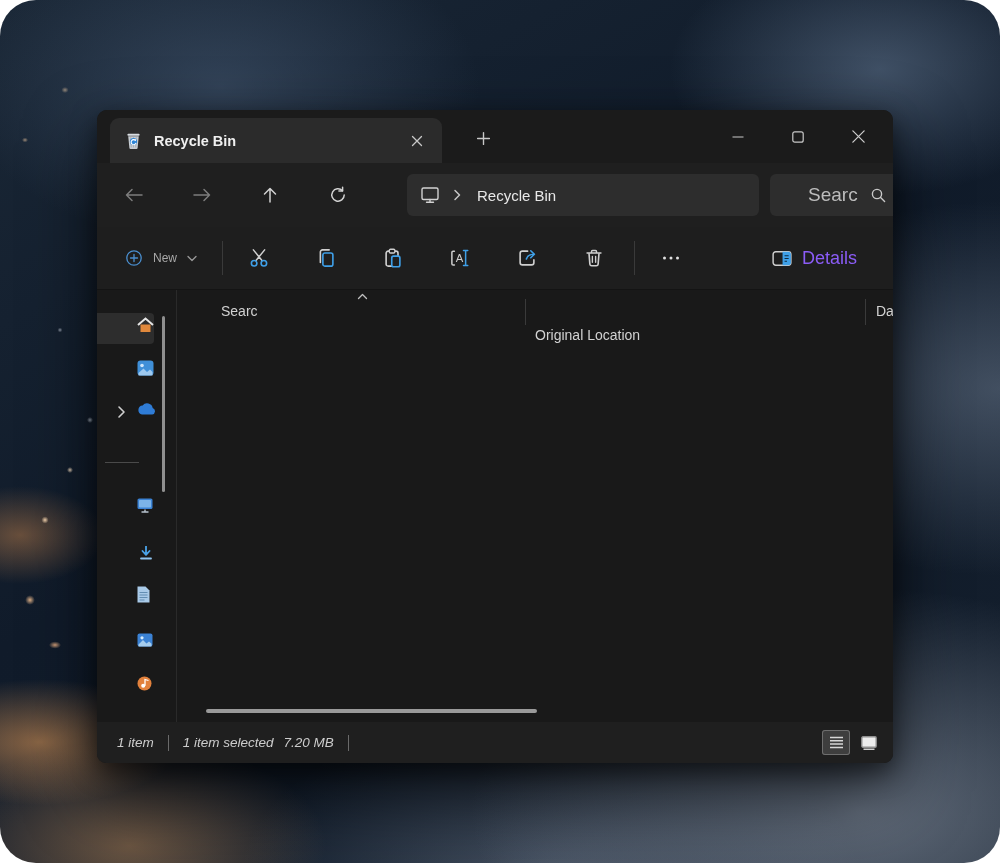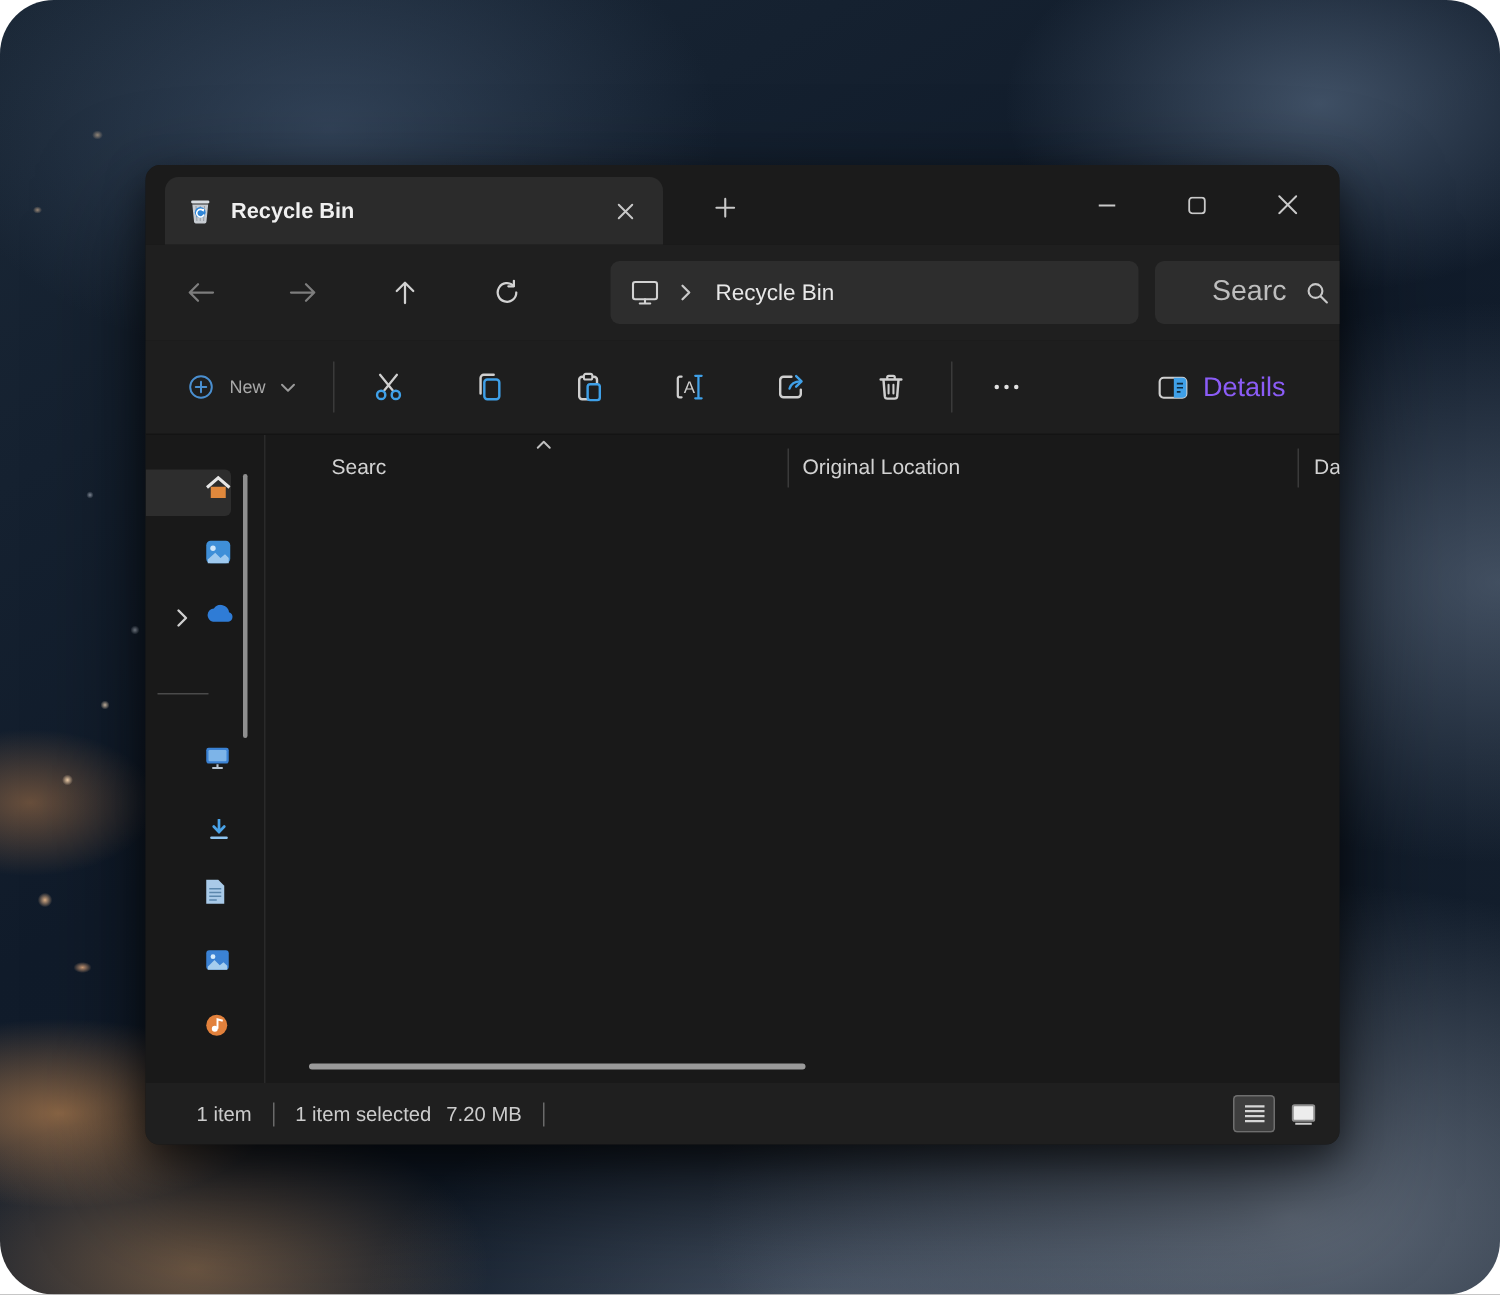--- a/index.html
+++ b/index.html
@@ -96,21 +96,21 @@
   }
   .filerow span { position:absolute; top:6px; white-space:nowrap; font-size:14px; color:#e6e6e6; }
   .cell-name { left:39px; max-width:290px; overflow:hidden; }
   .cell-loc { left:339px; }
   .cell-date { left:679px; }
   .file-icon { position:absolute; left:12px; top:5px; }
 
   .hscroll { position:absolute; left:29px; top:419px; width:331px; height:4px; background:#9a9a9a; border-radius:2px; }
 
   
-  .statusbar { height:41px; background:#1f1f1f; display:flex; align-items:center; padding-left:34px; font-size:13.5px; color:#cccccc; flex-shrink:0; position:relative; }
+  .statusbar { height:41px; background:#1f1f1f; display:flex; align-items:center; padding-left:20px; font-size:13.5px; color:#cccccc; flex-shrink:0; position:relative;font-style:italic; }
   .sb-sep { width:1px; height:16px; background:#6a6a6a; margin:0 14px; }
   .status-size { margin-left:10px; }
   .view-btns { position:absolute; right:10px; top:8px; display:flex; gap:5px; }
   .view-btn { width:28px; height:25px; display:flex; align-items:center; justify-content:center; border-radius:3px; }
   .view-btn.active { background:#3e3e3e; box-shadow:0 0 0 1px #6e6e6e inset; }
 
   svg { display:block; }
 </style>
 </head>
 <body>
@@ -352,21 +352,21 @@
 
       <div class="content">
         <div class="headers">
           <span class="sort-caret">
             <svg width="11" height="7" viewBox="0 0 11 7">
                 <path d="M1.5 5.5 L5.5 1.5 L9.5 5.5" stroke="#c0c0c0" stroke-width="1.3" fill="none" stroke-linecap="round" stroke-linejoin="round"></path>
               </svg>
           </span>
           <span class="hdr" style="left:44px;">Searc</span>
           <span class="hdr-sep" style="left:348px;"></span>
-          <span class="hdr" style="left:358px;">Original Location</span>
+          <span class="hdr" style="left:358px;margin-top:24px;">Original Location</span>
           <span class="hdr-sep" style="left:688px;"></span>
           <span class="hdr" style="left:699px;">Da</span>
         </div>
 
 
         <div class="hscroll"></div>
       </div>
     </div>
 
     <div class="statusbar">

